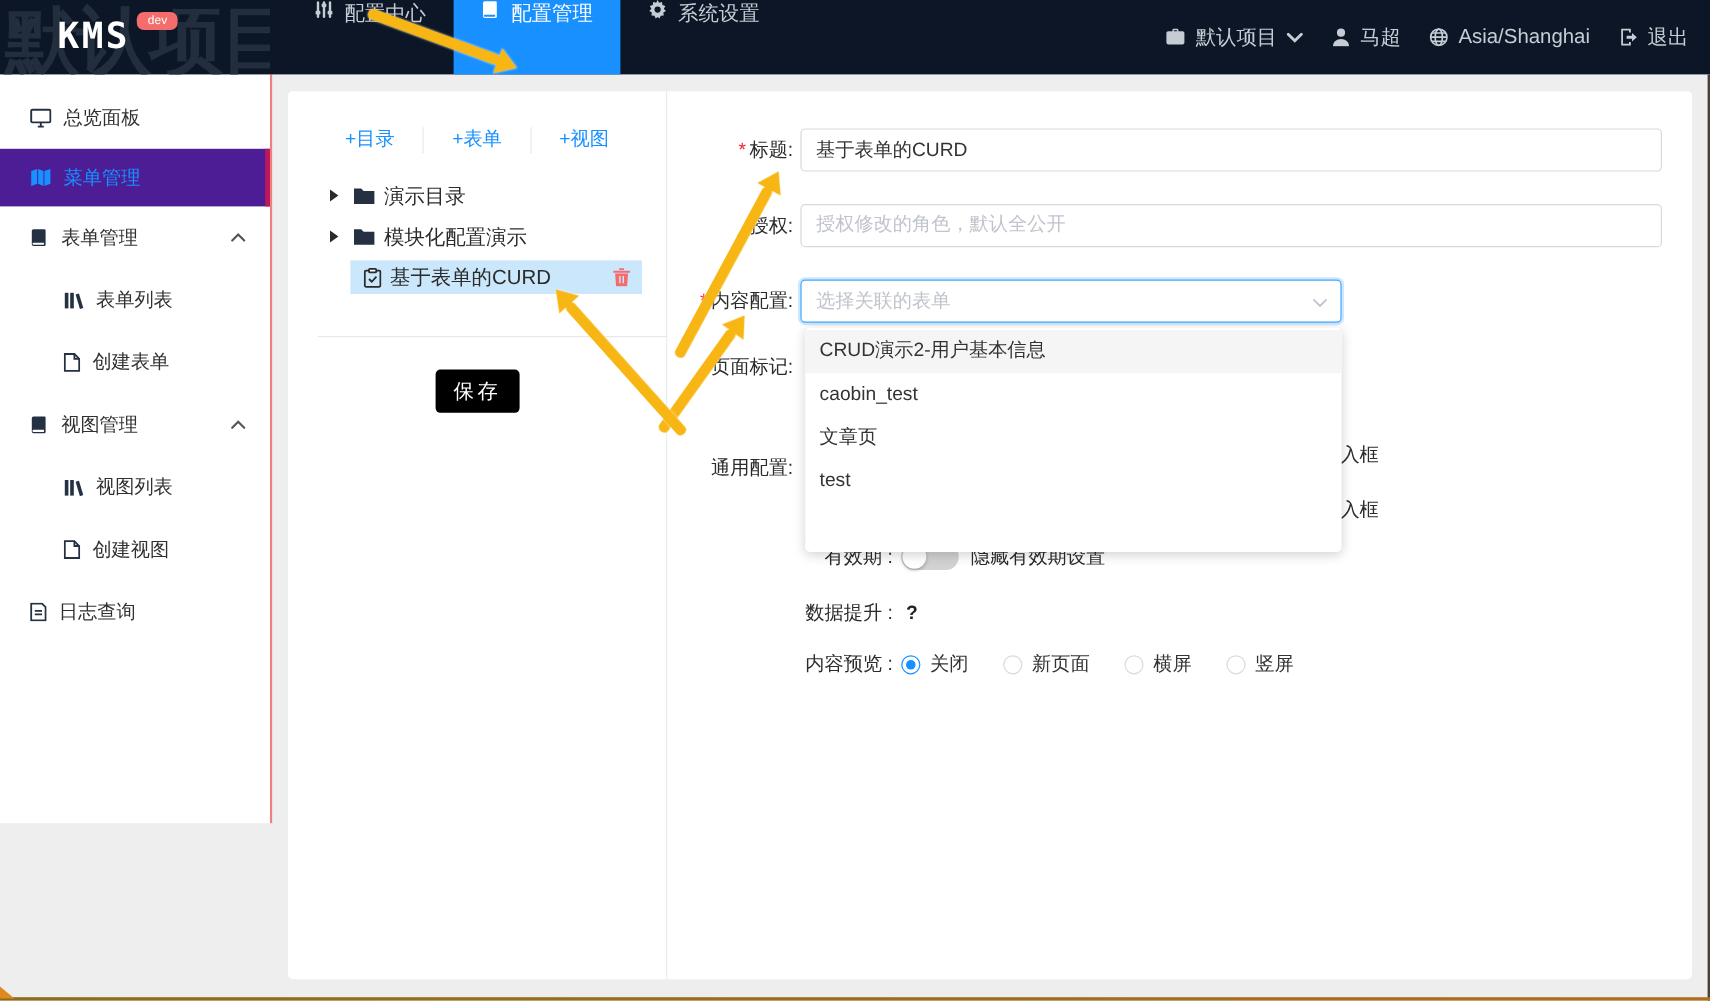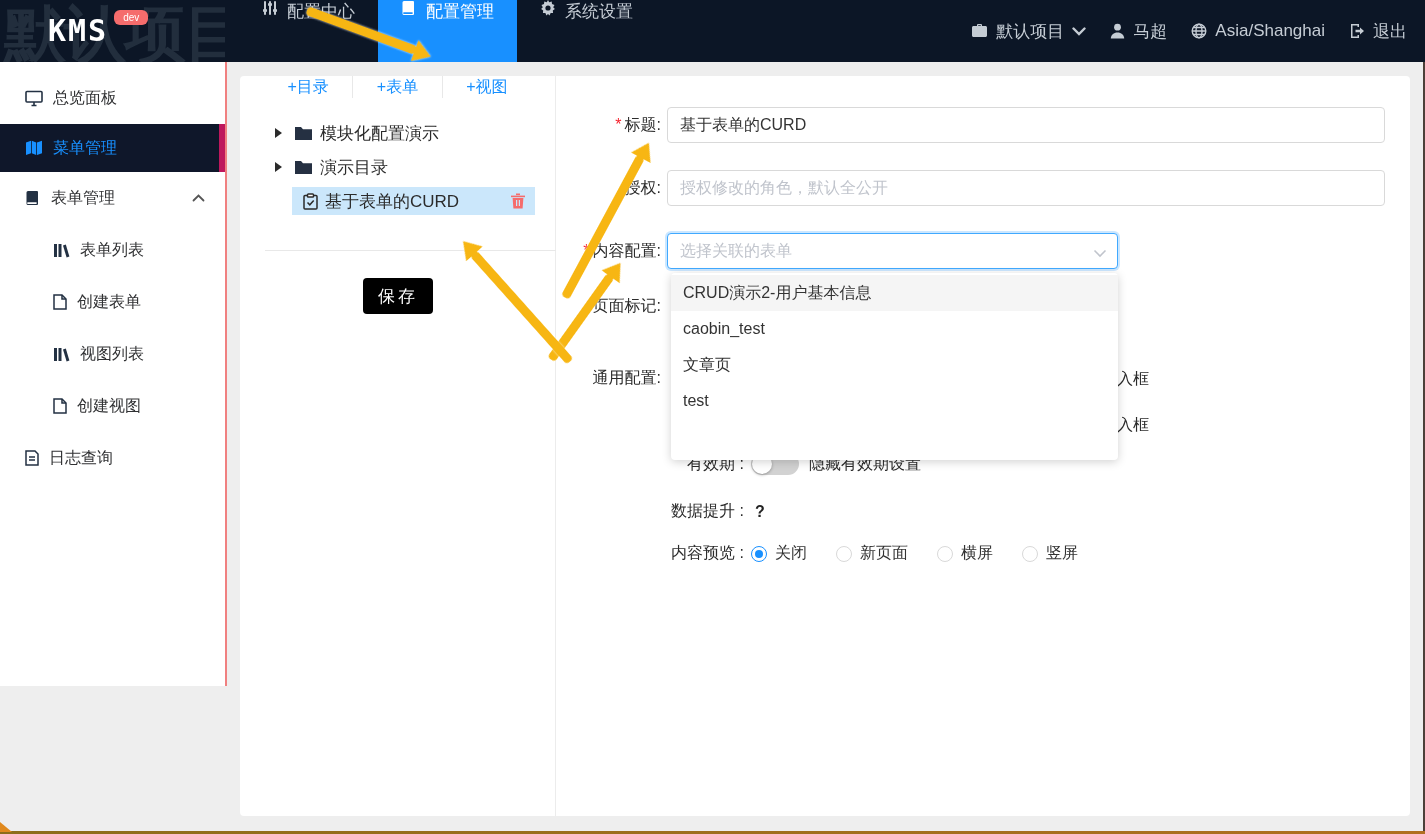--- a/index.html
+++ b/index.html
@@ -19,29 +19,29 @@
   .nav-right { margin-left:auto; display:flex; align-items:center; gap:24px; padding-right:18px; color:#c5ccd4; font-size:17px; }
   .nav-right .nav-item { display:flex; align-items:center; gap:8px; }
   .icon svg { display:block; }
 
   
   .layout { display:flex; height:624px; }
   .sidebar { width:227px; background:#fff; border-right:2px solid #f08080; padding-top:10px; flex:0 0 auto; }
   .side-item { height:52px; display:flex; align-items:center; gap:10px; padding-left:25px; padding-right:20px; font-size:16px; color:#303133; cursor:pointer; }
   .side-item .s-icon { color:#233143; display:flex; }
   .side-item.child { padding-left:53px; }
-  .side-item.active { background:#0f172a; color:#1890ff; border-right:6px solid #be185d; height:48px;text-align:right; }
+  .side-item.active { background:#4c1d95; color:#1890ff; border-right:4px solid #be185d; height:48px;text-align:right; }
   .side-item.active .s-icon { color:#1890ff; }
   .chev-up { margin-left:auto; color:#555; display:flex; }
 
   .main { flex:1; background:#eee; padding:14px 15px 15px 13px; }
   .card { background:#fff; border-radius:4px; height:740px; display:flex; }
 
   
-  .tree-panel { width:316px; flex:0 0 auto; border-right:1px solid #ececec; }
+  .tree-panel { width:316px; flex:0 0 auto; border-right:1px solid #ececec; padding-top:30px; }
   .tree-actions { display:flex; margin:0 24px 18px 24px; }
   .tree-action { flex:1; text-align:center; color:#1890ff; font-size:16px; cursor:pointer; border-right:1px solid #e8e8e8; line-height:22px; }
   .tree-action:last-child { border-right:none; }
   .tree-node { height:34px; display:flex; align-items:center; padding-left:35px; font-size:17px; color:#2b2b2b; cursor:pointer; }
   .caret { width:0; height:0; border-left:7px solid #2b2b2b; border-top:5px solid transparent; border-bottom:5px solid transparent; margin-right:12px; }
   .node-icon { display:flex; margin-right:7px; }
   .tree-node.selected { background:#cbe7fb; height:28px; margin:3px 0 3px 52px; width:243px; padding:0 10px 0 11px; }
   .tree-node.selected .node-label { margin-right:auto; }
   .tree-divider { border:none; border-top:1px solid #e8e8e8; margin:35px 0 0 25px; width:291px; }
   .save-btn { display:block; margin:27px 0 0 123px; width:70px; height:36px; background:#000000; color:#fff; border:none; border-radius:4px; font-size:17px; letter-spacing:3px; cursor:pointer; font-family:inherit; }
@@ -214,20 +214,33 @@
     </div>
     <div class="side-item child">
       <span class="s-icon">
         <svg width="14" height="16" viewBox="0 0 14 16" fill="none" stroke="currentColor" stroke-width="1.5">
             <path d="M1 1h8l4 4v10H1z"></path>
             <path d="M9 1v4h4"></path>
           </svg>
       </span>
       <span>创建表单</span>
     </div>
+    <div class="side-item">
+      <span class="s-icon">
+        <svg width="16" height="16" viewBox="0 0 16 16" fill="currentColor">
+            <path d="M3 1h9a1 1 0 0 1 1 1v12a1 1 0 0 1-1 1H3a1.5 1.5 0 0 1-1.5-1.5v-11A1.5 1.5 0 0 1 3 1zm0 11.2a.9.9 0 0 0 0 1.8h8.6v-1.8H3z"></path>
+          </svg>
+      </span>
+      <span>视图管理</span>
+      <span class="chev-up">
+        <svg width="13" height="8" viewBox="0 0 13 8" fill="none" stroke="currentColor" stroke-width="1.8" stroke-linecap="round">
+            <path d="M1.5 6.5 6.5 1.5 11.5 6.5"></path>
+          </svg>
+      </span>
+    </div>
     <div class="side-item child">
       <span class="s-icon">
         <svg width="17" height="15" viewBox="0 0 17 15" fill="currentColor">
             <rect x="1" y="1" width="3" height="13"></rect>
             <rect x="5.5" y="1" width="3" height="13"></rect>
             <path d="m10 2.5 2.8-.9 3.6 12-2.8.9z"></path>
           </svg>
       </span>
       <span>视图列表</span>
     </div>
@@ -252,38 +265,38 @@
   </div>
 
   <div class="main">
     <div class="card">
 
       <div class="tree-panel">
         <div class="tree-actions">
           <span class="tree-action">+目录</span>
           <span class="tree-action">+表单</span>
           <span class="tree-action">+视图</span>
+        </div>
+        <div class="tree-node">
+          <span class="caret"></span>
+          <span class="node-icon">
+            <svg width="19" height="15" viewBox="0 0 19 15" fill="#253042">
+                <path d="M1 1h6l2 2.2h9V14H1z"></path>
+              </svg>
+          </span>
+          <span class="node-label">演示目录</span>
         </div>
         <div class="tree-node">
           <span class="caret"></span>
           <span class="node-icon">
             <svg width="19" height="15" viewBox="0 0 19 15" fill="#253042">
                 <path d="M1 1h6l2 2.2h9V14H1z"></path>
               </svg>
           </span>
           <span class="node-label">模块化配置演示</span>
-        </div>
-        <div class="tree-node">
-          <span class="caret"></span>
-          <span class="node-icon">
-            <svg width="19" height="15" viewBox="0 0 19 15" fill="#253042">
-                <path d="M1 1h6l2 2.2h9V14H1z"></path>
-              </svg>
-          </span>
-          <span class="node-label">演示目录</span>
         </div>
         <div class="tree-node selected">
           <span class="node-icon">
             <svg width="15" height="17" viewBox="0 0 15 17" fill="none" stroke="#2b2b2b" stroke-width="1.5">
                 <rect x="1" y="2.5" width="13" height="13.5" rx="1"></rect>
                 <rect x="4.5" y="1" width="6" height="3" rx="0.8" fill="#fff"></rect>
                 <path d="m4.5 9.5 2.3 2.3 3.9-4.2"></path>
               </svg>
           </span>
           <span class="node-label">基于表单的CURD</span>
@@ -320,21 +333,21 @@
                   <path d="m1.5 1.5 5.5 5.5 5.5-5.5"></path>
                 </svg>
             </span>
           </div>
         </div>
 
         <div class="form-row" style="top:220px;">
           <span class="form-label"><span>页面标记:</span></span>
         </div>
 
-        <div class="form-row" style="top:292px;">
+        <div class="form-row" style="top:304px;">
           <span class="form-label"><span>通用配置:</span></span>
         </div>
 
         <span class="frag" style="top:293px;">输入框</span>
         <span class="frag" style="top:339px;">输入框</span>
 
         <div class="sub-row" style="top:377px;">
           <span class="sub-label">有效期 :</span>
           <span class="toggle">
               <span class="knob"></span>

